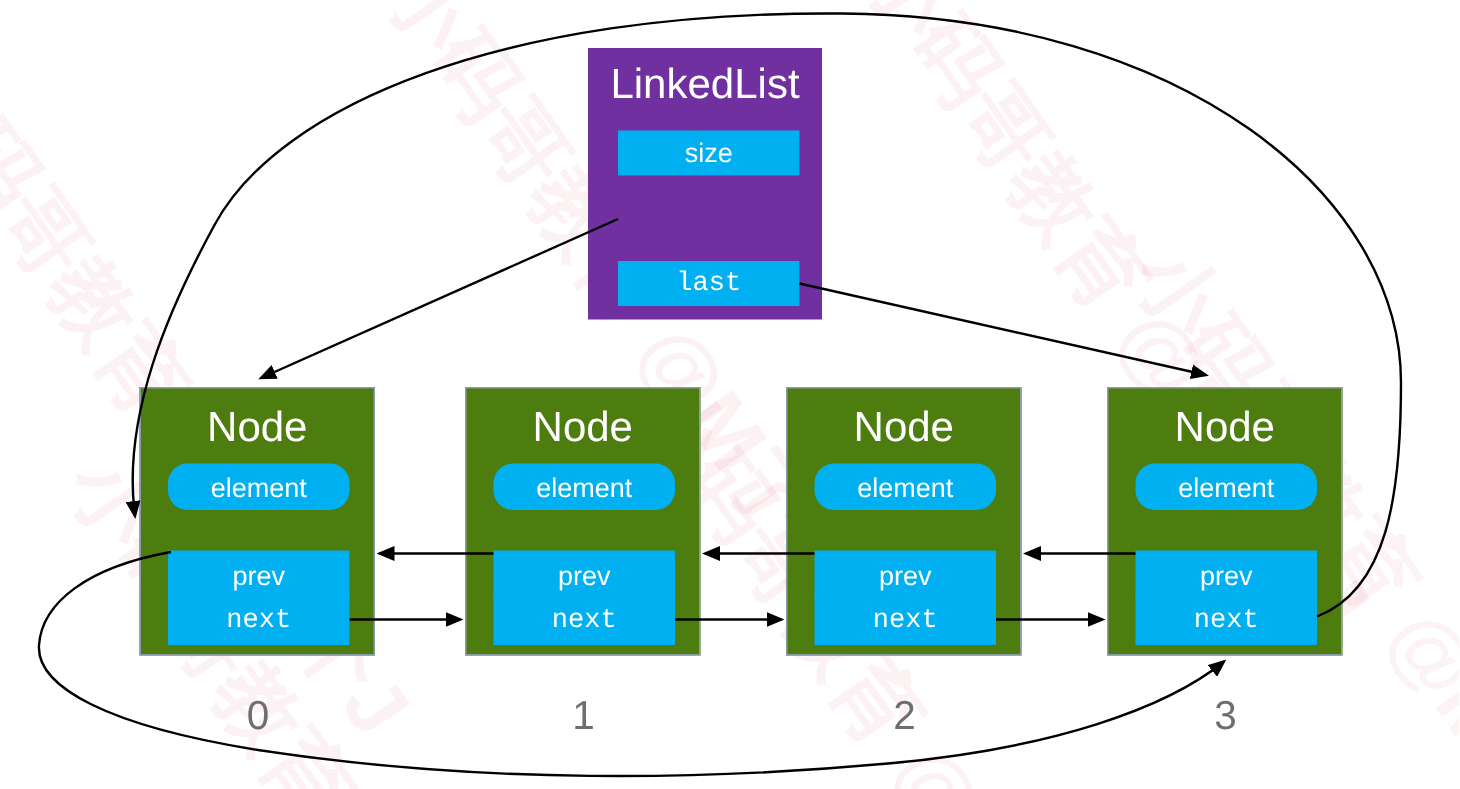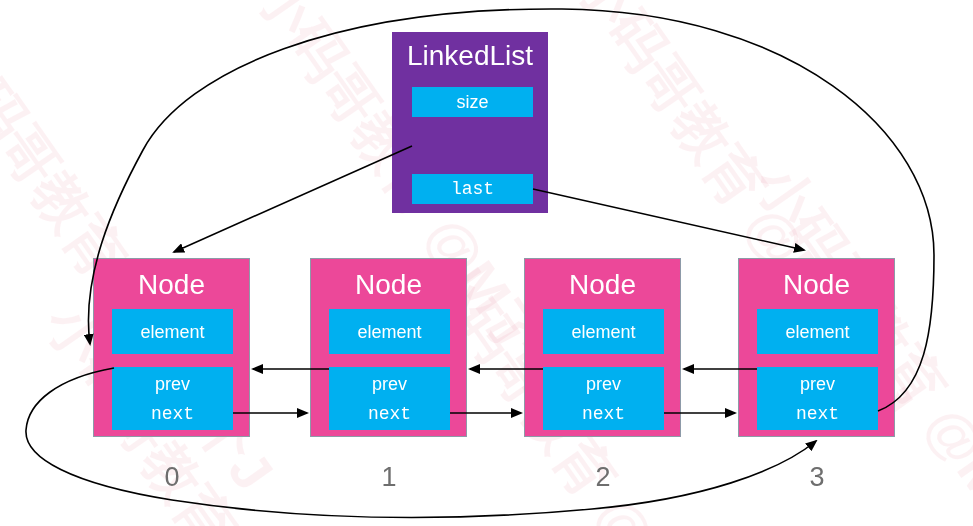--- a/index.html
+++ b/index.html
@@ -30,29 +30,29 @@
     position:absolute;width:121px;background:#00B0F0;color:#ffffff;
     display:flex;align-items:center;justify-content:center;
     font-size:18px;line-height:1;
   }
   .ll-size {left:20px;top:55px;height:30px;}
   .ll-first{left:20px;top:99px;height:30px;}
   .ll-last {left:20px;top:142px;height:30px;font-family:Liberation Mono, monospace;}
   
   .node{
     position:absolute;top:258px;width:157px;height:179px;
-    background:#ec4899;border:1px solid #8d9aa8;box-sizing:border-box;
+    background:#4d7c0f;border:1px solid #8d9aa8;box-sizing:border-box;
     z-index:3;
   }
   .ntitle{
     position:absolute;top:9px;left:0;right:0;text-align:center;
     color:#ffffff;font-size:28px;line-height:34px;
   }
   .node .cell{left:18px;}
-  .f-element{top:50px;height:45px;}
+  .f-element{top:50px;height:31px;border-radius:13px;}
   .f-prev   {top:108px;height:33px;}
   .f-next   {top:138px;height:33px;font-family:Liberation Mono, monospace;}
   .n0{left:93px;} .n1{left:310px;} .n2{left:524px;} .n3{left:738px;}
   
   .idx{
     position:absolute;top:462px;width:60px;text-align:center;
     color:#6e6e6e;font-size:27px;z-index:3;
   }
   .i0{left:142px;} .i1{left:359px;} .i2{left:573px;} .i3{left:787px;}
 </style>

